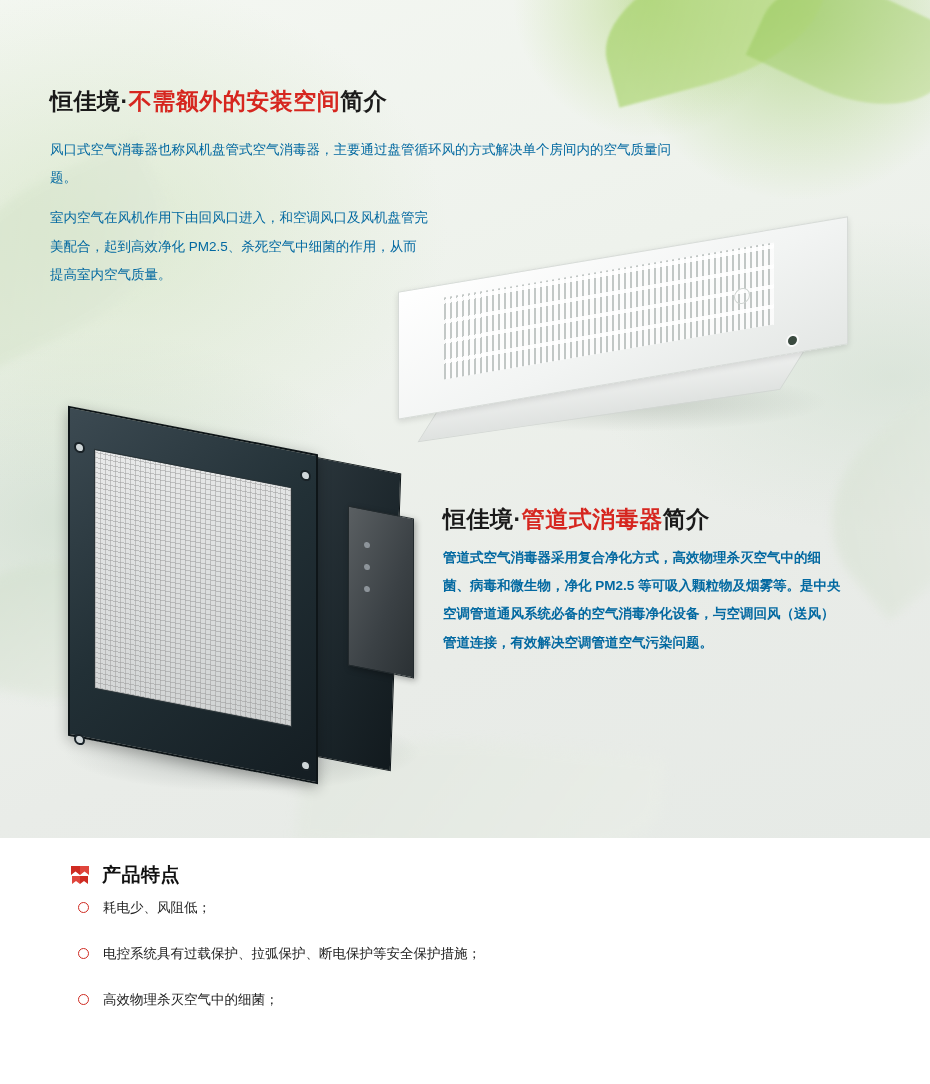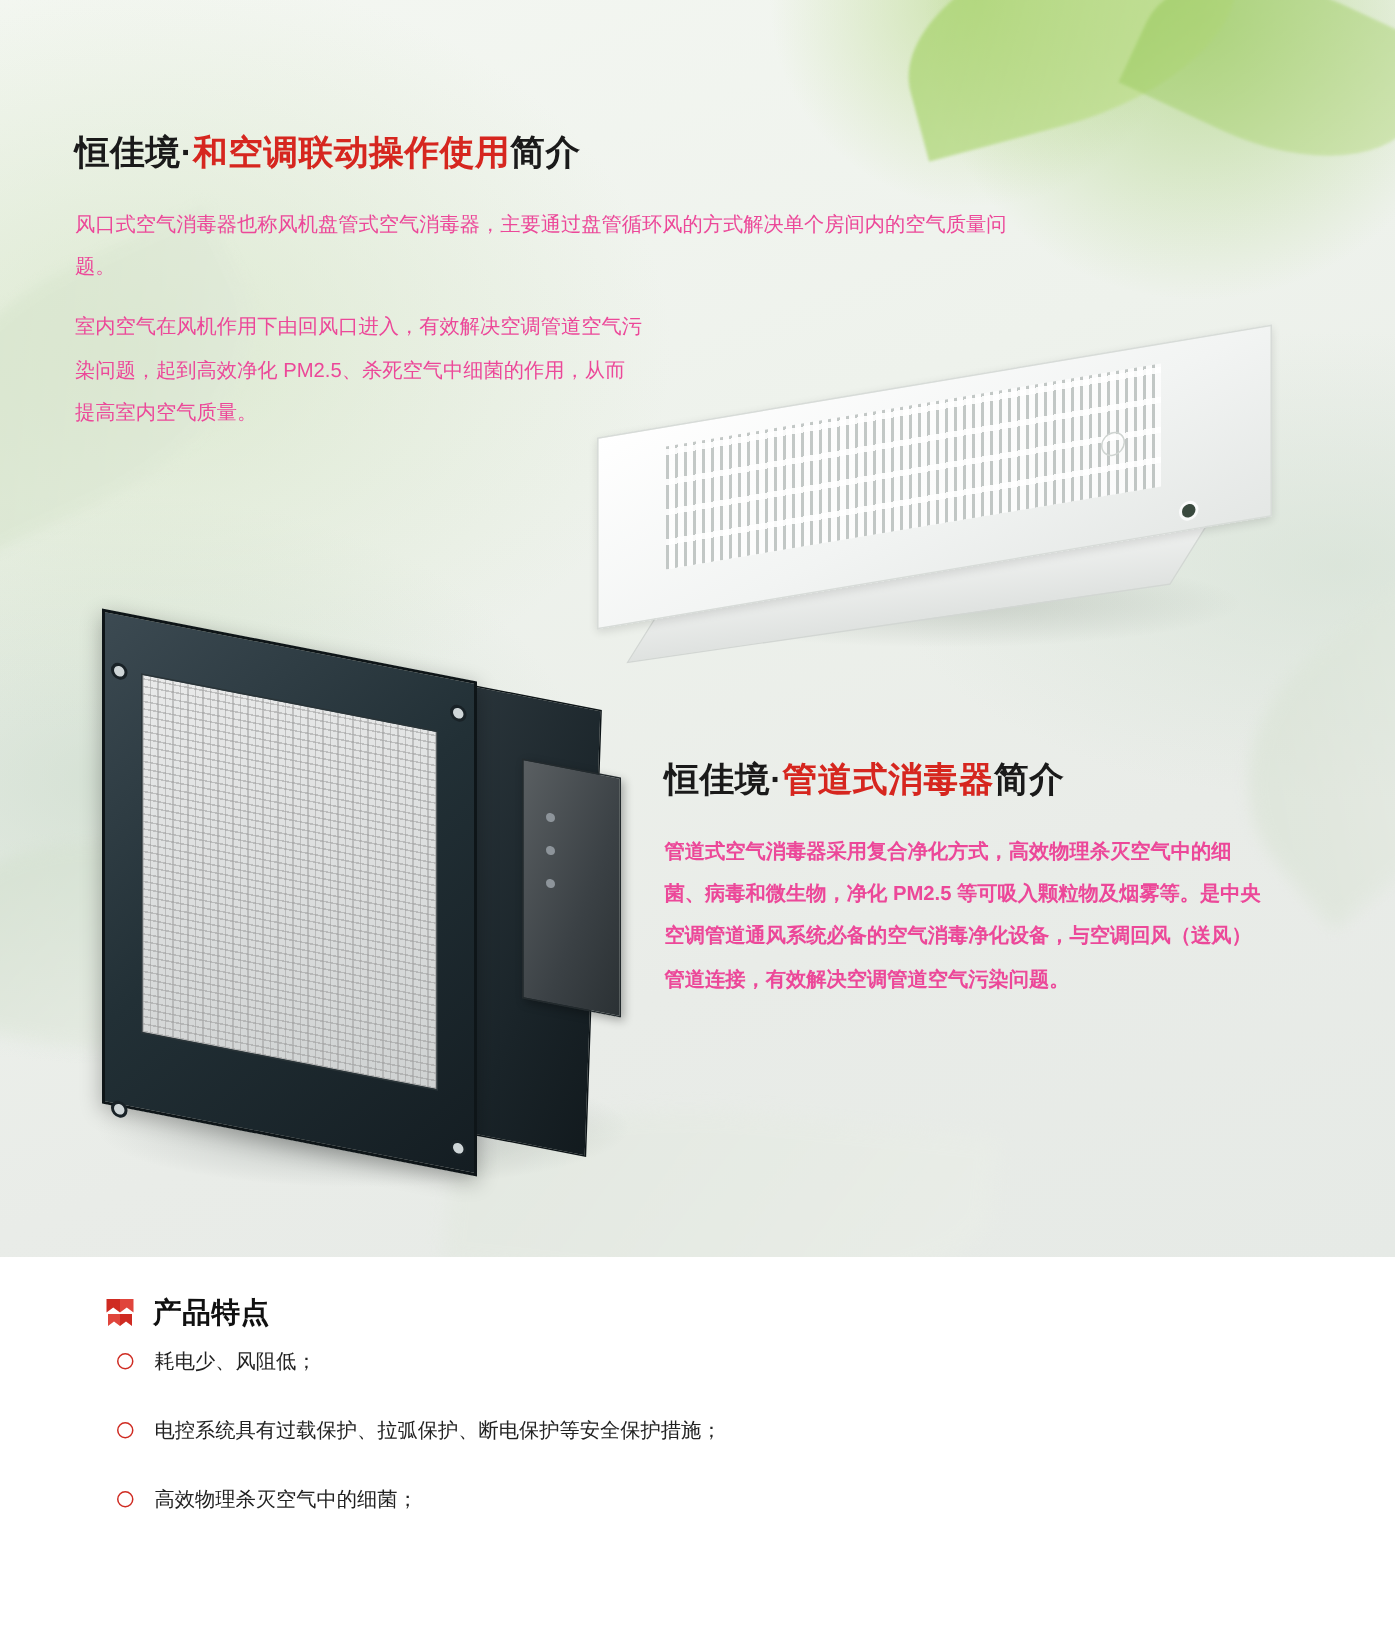--- a/index.html
+++ b/index.html
@@ -61,34 +61,34 @@
     letter-spacing: 0.5px;
     line-height: 1.2;
     margin: 0 0 20px 0;
     color: #1a1a1a;
     white-space: nowrap;
   }
   .heading .accent { color: #d6261f; }
   .para {
     font-size: 13.5px;
     line-height: 2.1;
-    color: #ec4899;
+    color: #0369a1;
     margin: 0;
   }
   .sec1 .para.p1 { margin-bottom: 12px; width: 640px; }
   .sec1 .para.p2 { width: 380px; }
 
   
   .sec2 {
     position: absolute;
     left: 443px;
     top: 506px;
     width: 420px;
   }
-  .sec2 .heading { margin-bottom: 20px; }
+  .sec2 .heading { margin-bottom: 10px; }
   .sec2 .para { width: 400px; font-weight: bold; }
 
   
   .prod1 {
     position: absolute;
     left: 390px;
     top: 222px;
     width: 470px;
     height: 215px;
   }
@@ -278,23 +278,23 @@
   <div class="bg-top">
     <div class="leaf leaf-a"></div>
     <div class="leaf leaf-b"></div>
     <div class="leaf leaf-c"></div>
     <div class="leaf leaf-d"></div>
     <div class="leaf leaf-e"></div>
     <div class="leaf leaf-f"></div>
   </div>
 
   <div class="sec1">
-    <h1 class="heading"><span>恒佳境·</span><span class="accent">和空调联动操作使用</span><span>简介</span></h1>
+    <h1 class="heading"><span>恒佳境·</span><span class="accent">不需额外的安装空间</span><span>简介</span></h1>
     <p class="para p1">风口式空气消毒器也称风机盘管式空气消毒器，主要通过盘管循环风的方式解决单个房间内的空气质量问题。</p>
-    <p class="para p2">室内空气在风机作用下由回风口进入，有效解决空调管道空气污染问题，起到高效净化 PM2.5、杀死空气中细菌的作用，从而提高室内空气质量。</p>
+    <p class="para p2">室内空气在风机作用下由回风口进入，和空调风口及风机盘管完美配合，起到高效净化 PM2.5、杀死空气中细菌的作用，从而提高室内空气质量。</p>
   </div>
 
   <div class="prod1">
     <div class="p1-shadow"></div>
     <div class="p1-body"></div>
     <div class="p1-face"></div>
     <div class="p1-grille"></div>
     <div class="p1-grille2"></div>
     <div class="p1-circle"></div>
     <div class="p1-knob"></div>

